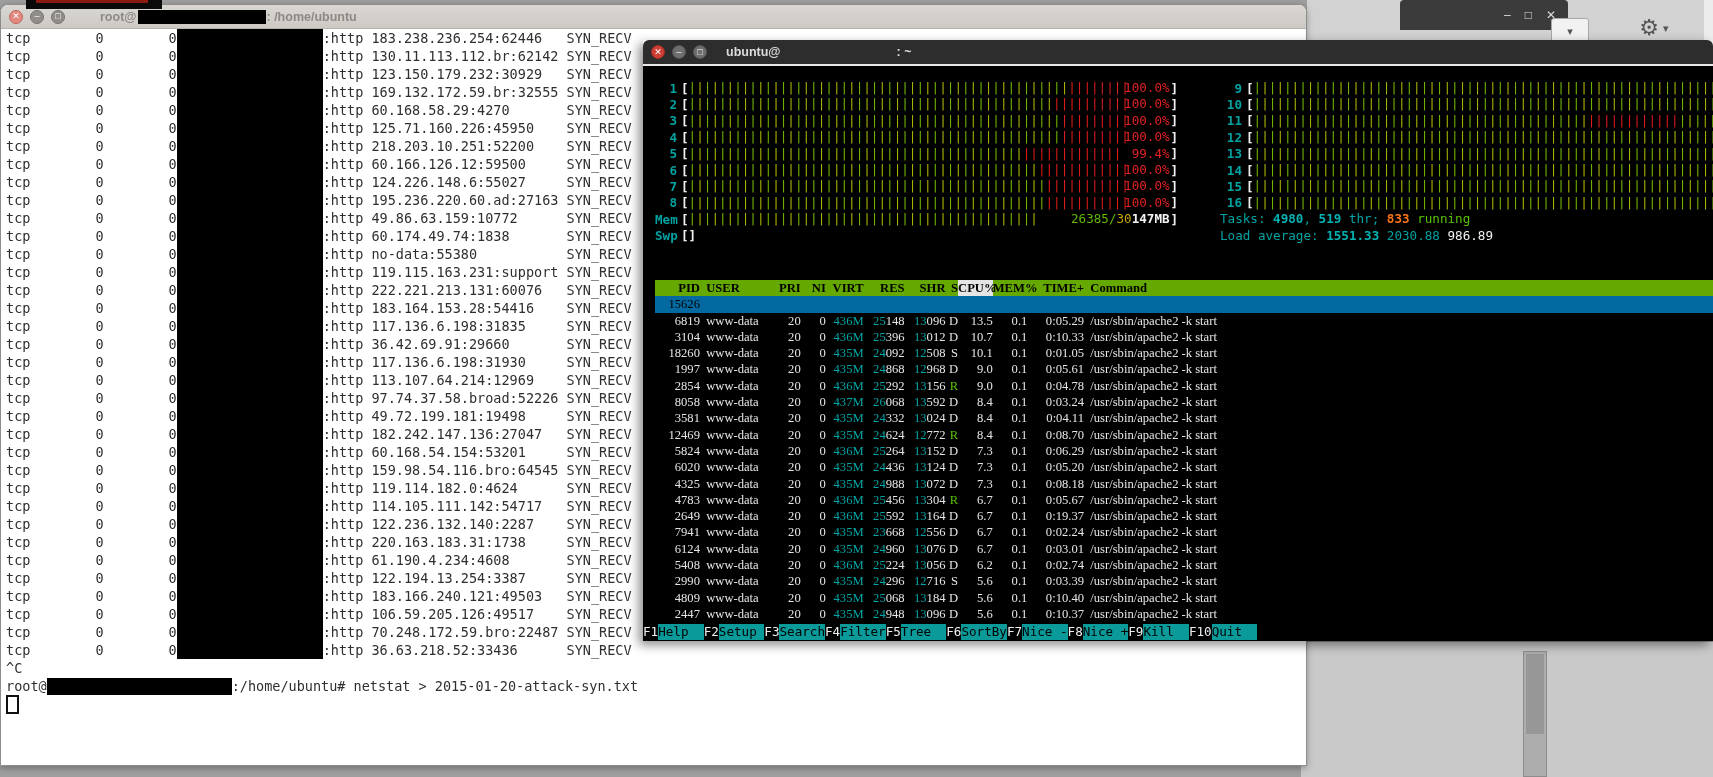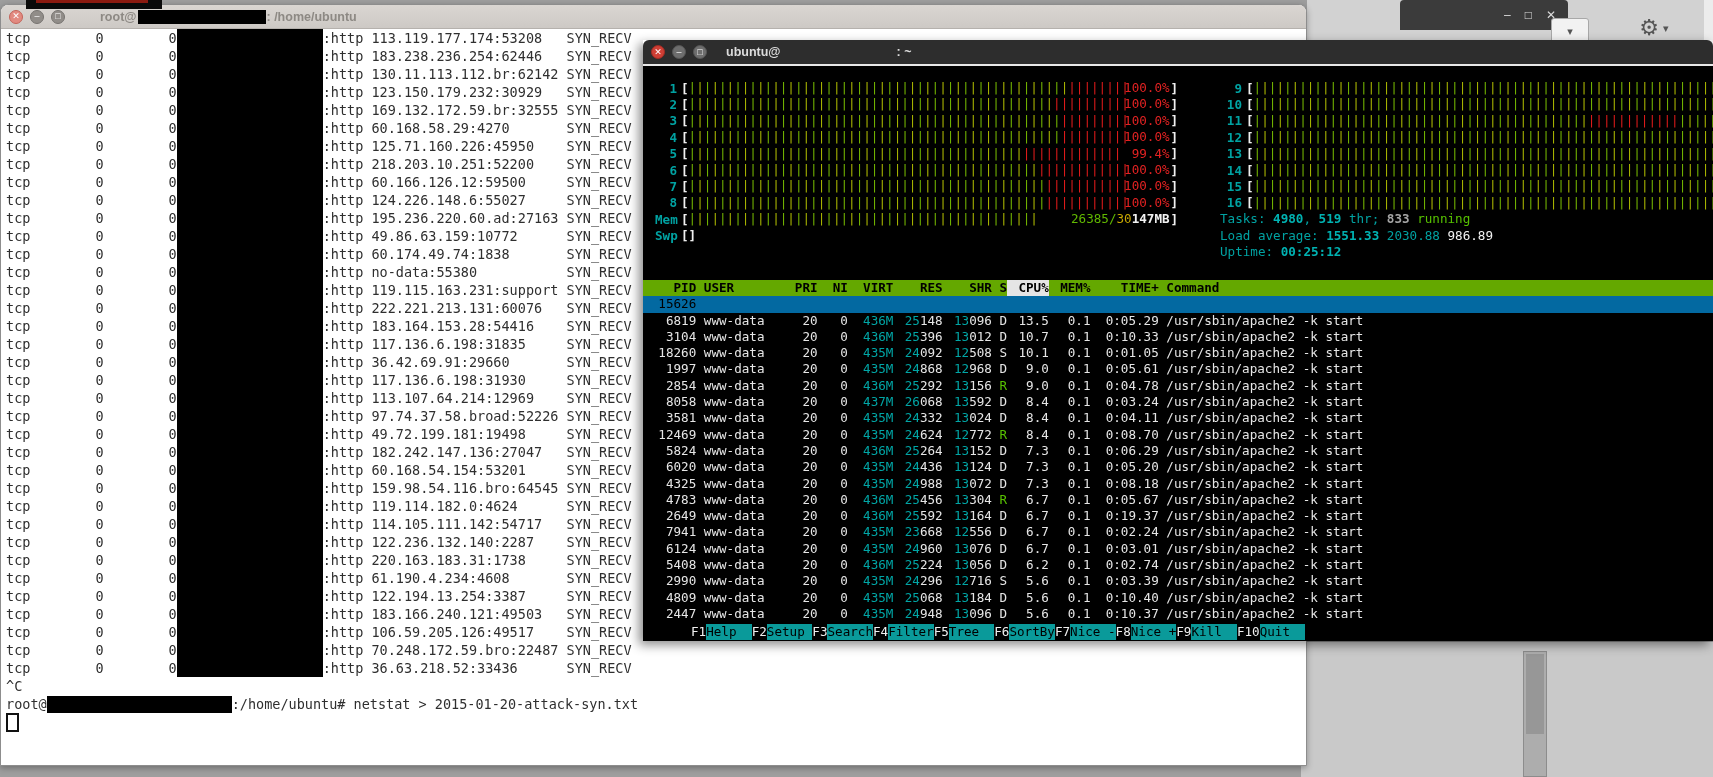--- a/index.html
+++ b/index.html
@@ -63,46 +63,46 @@
   .mcol-right{position:absolute;left:565px;top:0;right:0;}
   .mline{height:16.4px;display:flex;align-items:center;white-space:pre;}
   .mlabel{width:26px;text-align:right;color:#00a2a2;font-weight:bold;padding-right:4px;box-sizing:border-box;}
   .brk{color:#f0f0f0;font-weight:bold;}
   .mfill{position:relative;width:482px;height:16.4px;overflow:hidden;white-space:pre;}
   .mcol-right .mfill{width:auto;flex:1;}
   .pg1{color:#72b300;} .pg2{color:#a8b400;} .pr{color:#e01b1b;}
   .mpct{position:absolute;right:1px;top:0;color:#e32222;}
   .mtext{position:absolute;right:1px;top:0;}
   .t-green{color:#61b800;} .t-yellow{color:#c8a800;} .t-white-b{color:#f2f2f2;font-weight:bold;}
-  .c{color:#00a2a2;} .cb{color:#00b2b2;font-weight:bold;} .g{color:#57c100;} .gb{color:#a3a3a3;font-weight:bold;} .wb{color:#f2f2f2;font-weight:normal;}
+  .c{color:#00a2a2;} .cb{color:#00b2b2;font-weight:bold;} .g{color:#57c100;} .gb{color:#f97316;font-weight:bold;} .wb{color:#f2f2f2;font-weight:normal;}
   .infoline{height:16.4px;white-space:pre;}
 
   
-  .ptable{position:absolute;left:0;top:214px;right:0;}
+  .ptable{position:absolute;left:12px;top:214px;right:0;font-family:Liberation Serif, serif;}
   .trow{display:flex;height:16.3px;line-height:16.3px;white-space:pre;padding-left:4px;}
   .thead{background:#64a800;color:#000;font-weight:bold;}
   .thead .sorted{background:#e5e5e5;}
   .trow.sel{background:#0369a1;flex-direction:column;}
   .trow.sel span{color:#000 !important;font-weight:normal;}
   .c-pid{width:6.5ch;text-align:right;}
   .c-user{width:10ch;padding-left:1ch;box-sizing:content-box;text-align:left;}
   .c-pri{width:5ch;text-align:right;}
   .c-ni{width:4ch;text-align:right;}
   .c-virt{width:6ch;text-align:right;}
   .c-res{width:6.5ch;text-align:right;}
   .c-shr{width:6.5ch;text-align:right;}
   .c-s{width:2ch;text-align:right;}
   .c-cpu{width:5.5ch;text-align:right;}
   .c-mem{width:5.5ch;text-align:right;}
   .c-time{width:9ch;text-align:right;}
   .c-cmd{flex:1;padding-left:1ch;text-align:left;overflow:hidden;}
   .cyan-v{color:#00a5a5;} .white-v{color:#e6e6e6;} .green-v{color:#57c100;}
 
   
-  .fbar{position:absolute;left:0;bottom:1px;right:0;height:16.5px;display:flex;white-space:pre;line-height:16.5px;padding-left:48px;}
+  .fbar{position:absolute;left:0;bottom:1px;right:0;height:16.5px;display:flex;white-space:pre;line-height:16.5px;}
   .fkey{color:#f0f0f0;background:#000;}
   .flabel{color:#000;background:#0a9a9a;width:6ch;display:inline-block;}
 </style>
 </head>
 <body>
 
 <div id="stage">
 
   <div class="bg-panel-top"></div>
   <div class="bg-titlebar">
@@ -132,21 +132,20 @@
       <div class="wbtn min">
           <span>–</span>
         </div>
       <div class="wbtn max">
           <span>□</span>
         </div>
       <div class="tl-title"><span>root@</span><span class="redact"></span><span>: /home/ubuntu</span></div>
     </div>
     <div class="tl-body">
       <div id="netstat-rows">
-          <div class="nrow"><span>tcp        0        0</span><span class="redact"></span><span>:http 113.119.177.174:53208   SYN_RECV</span></div>
           <div class="nrow"><span>tcp        0        0</span><span class="redact"></span><span>:http 183.238.236.254:62446   SYN_RECV</span></div>
           <div class="nrow"><span>tcp        0        0</span><span class="redact"></span><span>:http 130.11.113.112.br:62142 SYN_RECV</span></div>
           <div class="nrow"><span>tcp        0        0</span><span class="redact"></span><span>:http 123.150.179.232:30929   SYN_RECV</span></div>
           <div class="nrow"><span>tcp        0        0</span><span class="redact"></span><span>:http 169.132.172.59.br:32555 SYN_RECV</span></div>
           <div class="nrow"><span>tcp        0        0</span><span class="redact"></span><span>:http 60.168.58.29:4270       SYN_RECV</span></div>
           <div class="nrow"><span>tcp        0        0</span><span class="redact"></span><span>:http 125.71.160.226:45950    SYN_RECV</span></div>
           <div class="nrow"><span>tcp        0        0</span><span class="redact"></span><span>:http 218.203.10.251:52200    SYN_RECV</span></div>
           <div class="nrow"><span>tcp        0        0</span><span class="redact"></span><span>:http 60.166.126.12:59500     SYN_RECV</span></div>
           <div class="nrow"><span>tcp        0        0</span><span class="redact"></span><span>:http 124.226.148.6:55027     SYN_RECV</span></div>
           <div class="nrow"><span>tcp        0        0</span><span class="redact"></span><span>:http 195.236.220.60.ad:27163 SYN_RECV</span></div>
@@ -218,21 +217,20 @@
               <div class="mline"><span class="mlabel">10</span><span class="brk">[</span><div class="mfill"><span class="pg1">|</span><span class="pg2">|</span><span class="pg1">|</span><span class="pg2">|</span><span class="pg1">|</span><span class="pg2">|</span><span class="pg1">|</span><span class="pg2">|</span><span class="pg1">|</span><span class="pg2">|</span><span class="pg1">|</span><span class="pg2">|</span><span class="pg1">|</span><span class="pg2">|</span><span class="pg1">|</span><span class="pg2">|</span><span class="pg1">|</span><span class="pg2">|</span><span class="pg1">|</span><span class="pg2">|</span><span class="pg1">|</span><span class="pg2">|</span><span class="pg1">|</span><span class="pg2">|</span><span class="pg1">|</span><span class="pg2">|</span><span class="pg1">|</span><span class="pg2">|</span><span class="pg1">|</span><span class="pg2">|</span><span class="pg1">|</span><span class="pg2">|</span><span class="pg1">|</span><span class="pg2">|</span><span class="pg1">|</span><span class="pg2">|</span><span class="pg1">|</span><span class="pg2">|</span><span class="pg1">|</span><span class="pg2">|</span><span class="pg1">|</span><span class="pg2">|</span><span class="pg1">|</span><span class="pg2">|</span><span class="pg1">|</span><span class="pg2">|</span><span class="pg1">|</span><span class="pg2">|</span><span class="pg1">|</span><span class="pg2">|</span><span class="pg1">|</span><span class="pg2">|</span><span class="pg1">|</span><span class="pg2">|</span><span class="pg1">|</span><span class="pg2">|</span><span class="pg1">|</span><span class="pg2">|</span><span class="pg1">|</span><span class="pg2">|</span><span class="pg1">|</span></div></div>
               <div class="mline"><span class="mlabel">11</span><span class="brk">[</span><div class="mfill"><span class="pg1">|</span><span class="pg2">|</span><span class="pg1">|</span><span class="pg2">|</span><span class="pg1">|</span><span class="pg2">|</span><span class="pg1">|</span><span class="pg2">|</span><span class="pg1">|</span><span class="pg2">|</span><span class="pg1">|</span><span class="pg2">|</span><span class="pg1">|</span><span class="pg2">|</span><span class="pg1">|</span><span class="pg2">|</span><span class="pg1">|</span><span class="pg2">|</span><span class="pg1">|</span><span class="pg2">|</span><span class="pg1">|</span><span class="pg2">|</span><span class="pg1">|</span><span class="pg2">|</span><span class="pg1">|</span><span class="pg2">|</span><span class="pg1">|</span><span class="pg2">|</span><span class="pg1">|</span><span class="pg2">|</span><span class="pg1">|</span><span class="pg2">|</span><span class="pg1">|</span><span class="pg2">|</span><span class="pg1">|</span><span class="pg2">|</span><span class="pg1">|</span><span class="pg2">|</span><span class="pg1">|</span><span class="pg2">|</span><span class="pg1">|</span><span class="pg2">|</span><span class="pg1">|</span><span class="pg2">|</span><span class="pr">||||||||||||</span><span class="pg1">|</span><span class="pg2">|</span><span class="pg1">|</span><span class="pg2">|</span><span class="pg1">|</span></div></div>
               <div class="mline"><span class="mlabel">12</span><span class="brk">[</span><div class="mfill"><span class="pg1">|</span><span class="pg2">|</span><span class="pg1">|</span><span class="pg2">|</span><span class="pg1">|</span><span class="pg2">|</span><span class="pg1">|</span><span class="pg2">|</span><span class="pg1">|</span><span class="pg2">|</span><span class="pg1">|</span><span class="pg2">|</span><span class="pg1">|</span><span class="pg2">|</span><span class="pg1">|</span><span class="pg2">|</span><span class="pg1">|</span><span class="pg2">|</span><span class="pg1">|</span><span class="pg2">|</span><span class="pg1">|</span><span class="pg2">|</span><span class="pg1">|</span><span class="pg2">|</span><span class="pg1">|</span><span class="pg2">|</span><span class="pg1">|</span><span class="pg2">|</span><span class="pg1">|</span><span class="pg2">|</span><span class="pg1">|</span><span class="pg2">|</span><span class="pg1">|</span><span class="pg2">|</span><span class="pg1">|</span><span class="pg2">|</span><span class="pg1">|</span><span class="pg2">|</span><span class="pg1">|</span><span class="pg2">|</span><span class="pg1">|</span><span class="pg2">|</span><span class="pg1">|</span><span class="pg2">|</span><span class="pg1">|</span><span class="pg2">|</span><span class="pg1">|</span><span class="pg2">|</span><span class="pg1">|</span><span class="pg2">|</span><span class="pg1">|</span><span class="pg2">|</span><span class="pg1">|</span><span class="pg2">|</span><span class="pg1">|</span><span class="pg2">|</span><span class="pg1">|</span><span class="pg2">|</span><span class="pg1">|</span><span class="pg2">|</span><span class="pg1">|</span></div></div>
               <div class="mline"><span class="mlabel">13</span><span class="brk">[</span><div class="mfill"><span class="pg1">|</span><span class="pg2">|</span><span class="pg1">|</span><span class="pg2">|</span><span class="pg1">|</span><span class="pg2">|</span><span class="pg1">|</span><span class="pg2">|</span><span class="pg1">|</span><span class="pg2">|</span><span class="pg1">|</span><span class="pg2">|</span><span class="pg1">|</span><span class="pg2">|</span><span class="pg1">|</span><span class="pg2">|</span><span class="pg1">|</span><span class="pg2">|</span><span class="pg1">|</span><span class="pg2">|</span><span class="pg1">|</span><span class="pg2">|</span><span class="pg1">|</span><span class="pg2">|</span><span class="pg1">|</span><span class="pg2">|</span><span class="pg1">|</span><span class="pg2">|</span><span class="pg1">|</span><span class="pg2">|</span><span class="pg1">|</span><span class="pg2">|</span><span class="pg1">|</span><span class="pg2">|</span><span class="pg1">|</span><span class="pg2">|</span><span class="pg1">|</span><span class="pg2">|</span><span class="pg1">|</span><span class="pg2">|</span><span class="pg1">|</span><span class="pg2">|</span><span class="pg1">|</span><span class="pg2">|</span><span class="pg1">|</span><span class="pg2">|</span><span class="pg1">|</span><span class="pg2">|</span><span class="pg1">|</span><span class="pg2">|</span><span class="pg1">|</span><span class="pg2">|</span><span class="pg1">|</span><span class="pg2">|</span><span class="pg1">|</span><span class="pg2">|</span><span class="pg1">|</span><span class="pg2">|</span><span class="pg1">|</span><span class="pg2">|</span><span class="pg1">|</span></div></div>
               <div class="mline"><span class="mlabel">14</span><span class="brk">[</span><div class="mfill"><span class="pg1">|</span><span class="pg2">|</span><span class="pg1">|</span><span class="pg2">|</span><span class="pg1">|</span><span class="pg2">|</span><span class="pg1">|</span><span class="pg2">|</span><span class="pg1">|</span><span class="pg2">|</span><span class="pg1">|</span><span class="pg2">|</span><span class="pg1">|</span><span class="pg2">|</span><span class="pg1">|</span><span class="pg2">|</span><span class="pg1">|</span><span class="pg2">|</span><span class="pg1">|</span><span class="pg2">|</span><span class="pg1">|</span><span class="pg2">|</span><span class="pg1">|</span><span class="pg2">|</span><span class="pg1">|</span><span class="pg2">|</span><span class="pg1">|</span><span class="pg2">|</span><span class="pg1">|</span><span class="pg2">|</span><span class="pg1">|</span><span class="pg2">|</span><span class="pg1">|</span><span class="pg2">|</span><span class="pg1">|</span><span class="pg2">|</span><span class="pg1">|</span><span class="pg2">|</span><span class="pg1">|</span><span class="pg2">|</span><span class="pg1">|</span><span class="pg2">|</span><span class="pg1">|</span><span class="pg2">|</span><span class="pg1">|</span><span class="pg2">|</span><span class="pg1">|</span><span class="pg2">|</span><span class="pg1">|</span><span class="pg2">|</span><span class="pg1">|</span><span class="pg2">|</span><span class="pg1">|</span><span class="pg2">|</span><span class="pg1">|</span><span class="pg2">|</span><span class="pg1">|</span><span class="pg2">|</span><span class="pg1">|</span><span class="pg2">|</span><span class="pg1">|</span></div></div>
               <div class="mline"><span class="mlabel">15</span><span class="brk">[</span><div class="mfill"><span class="pg1">|</span><span class="pg2">|</span><span class="pg1">|</span><span class="pg2">|</span><span class="pg1">|</span><span class="pg2">|</span><span class="pg1">|</span><span class="pg2">|</span><span class="pg1">|</span><span class="pg2">|</span><span class="pg1">|</span><span class="pg2">|</span><span class="pg1">|</span><span class="pg2">|</span><span class="pg1">|</span><span class="pg2">|</span><span class="pg1">|</span><span class="pg2">|</span><span class="pg1">|</span><span class="pg2">|</span><span class="pg1">|</span><span class="pg2">|</span><span class="pg1">|</span><span class="pg2">|</span><span class="pg1">|</span><span class="pg2">|</span><span class="pg1">|</span><span class="pg2">|</span><span class="pg1">|</span><span class="pg2">|</span><span class="pg1">|</span><span class="pg2">|</span><span class="pg1">|</span><span class="pg2">|</span><span class="pg1">|</span><span class="pg2">|</span><span class="pg1">|</span><span class="pg2">|</span><span class="pg1">|</span><span class="pg2">|</span><span class="pg1">|</span><span class="pg2">|</span><span class="pg1">|</span><span class="pg2">|</span><span class="pg1">|</span><span class="pg2">|</span><span class="pg1">|</span><span class="pg2">|</span><span class="pg1">|</span><span class="pg2">|</span><span class="pg1">|</span><span class="pg2">|</span><span class="pg1">|</span><span class="pg2">|</span><span class="pg1">|</span><span class="pg2">|</span><span class="pg1">|</span><span class="pg2">|</span><span class="pg1">|</span><span class="pg2">|</span><span class="pg1">|</span></div></div>
               <div class="mline"><span class="mlabel">16</span><span class="brk">[</span><div class="mfill"><span class="pg1">|</span><span class="pg2">|</span><span class="pg1">|</span><span class="pg2">|</span><span class="pg1">|</span><span class="pg2">|</span><span class="pg1">|</span><span class="pg2">|</span><span class="pg1">|</span><span class="pg2">|</span><span class="pg1">|</span><span class="pg2">|</span><span class="pg1">|</span><span class="pg2">|</span><span class="pg1">|</span><span class="pg2">|</span><span class="pg1">|</span><span class="pg2">|</span><span class="pg1">|</span><span class="pg2">|</span><span class="pg1">|</span><span class="pg2">|</span><span class="pg1">|</span><span class="pg2">|</span><span class="pg1">|</span><span class="pg2">|</span><span class="pg1">|</span><span class="pg2">|</span><span class="pg1">|</span><span class="pg2">|</span><span class="pg1">|</span><span class="pg2">|</span><span class="pg1">|</span><span class="pg2">|</span><span class="pg1">|</span><span class="pg2">|</span><span class="pg1">|</span><span class="pg2">|</span><span class="pg1">|</span><span class="pg2">|</span><span class="pg1">|</span><span class="pg2">|</span><span class="pg1">|</span><span class="pg2">|</span><span class="pg1">|</span><span class="pg2">|</span><span class="pg1">|</span><span class="pg2">|</span><span class="pg1">|</span><span class="pg2">|</span><span class="pg1">|</span><span class="pg2">|</span><span class="pg1">|</span><span class="pg2">|</span><span class="pg1">|</span><span class="pg2">|</span><span class="pg1">|</span><span class="pg2">|</span><span class="pg1">|</span><span class="pg2">|</span><span class="pg1">|</span></div></div>
             </div>
           <div class="infoline"><span class="c">Tasks: </span><span class="cb">4980</span><span class="c">, </span><span class="cb">519</span><span class="c"> thr; </span><span class="gb">833</span><span class="g"> running</span></div>
           <div class="infoline"><span class="c">Load average: </span><span class="cb">1551.33 </span><span class="c">2030.88 </span><span class="wb">986.89</span></div>
-          <div class="infoline"><span class="c">Uptime: </span><span class="cb">00:25:12</span></div>
         </div>
       </div>
       <div class="ptable">
         <div class="trow thead" id="table-header"><span class="c-pid">PID</span><span class="c-user">USER</span><span class="c-pri">PRI</span><span class="c-ni">NI</span><span class="c-virt">VIRT</span><span class="c-res">RES</span><span class="c-shr">SHR</span><span class="c-s">S</span><span class="c-cpu sorted">CPU%</span><span class="c-mem">MEM%</span><span class="c-time">TIME+</span><span class="c-cmd">Command</span></div>
         <div id="table-rows">
             <div class="trow sel"><span class="c-pid white-v">15626</span><span class="c-user white-v">ubuntu</span><span class="c-pri white-v">20</span><span class="c-ni white-v">0</span><span class="c-virt cyan-v">28692</span><span class="c-res"><span class="cyan-v">6</span><span class="white-v">232</span></span><span class="c-shr"><span class="cyan-v">1</span><span class="white-v">408</span></span><span class="c-s green-v">R</span><span class="c-cpu white-v">15.7</span><span class="c-mem white-v">0.0</span><span class="c-time white-v">1:18.95</span><span class="c-cmd white-v">htop</span></div>
             <div class="trow"><span class="c-pid white-v">6819</span><span class="c-user white-v">www-data</span><span class="c-pri white-v">20</span><span class="c-ni white-v">0</span><span class="c-virt cyan-v">436M</span><span class="c-res"><span class="cyan-v">25</span><span class="white-v">148</span></span><span class="c-shr"><span class="cyan-v">13</span><span class="white-v">096</span></span><span class="c-s white-v">D</span><span class="c-cpu white-v">13.5</span><span class="c-mem white-v">0.1</span><span class="c-time white-v">0:05.29</span><span class="c-cmd white-v">/usr/sbin/apache2 -k start</span></div>
             <div class="trow"><span class="c-pid white-v">3104</span><span class="c-user white-v">www-data</span><span class="c-pri white-v">20</span><span class="c-ni white-v">0</span><span class="c-virt cyan-v">436M</span><span class="c-res"><span class="cyan-v">25</span><span class="white-v">396</span></span><span class="c-shr"><span class="cyan-v">13</span><span class="white-v">012</span></span><span class="c-s white-v">D</span><span class="c-cpu white-v">10.7</span><span class="c-mem white-v">0.1</span><span class="c-time white-v">0:10.33</span><span class="c-cmd white-v">/usr/sbin/apache2 -k start</span></div>
             <div class="trow"><span class="c-pid white-v">18260</span><span class="c-user white-v">www-data</span><span class="c-pri white-v">20</span><span class="c-ni white-v">0</span><span class="c-virt cyan-v">435M</span><span class="c-res"><span class="cyan-v">24</span><span class="white-v">092</span></span><span class="c-shr"><span class="cyan-v">12</span><span class="white-v">508</span></span><span class="c-s white-v">S</span><span class="c-cpu white-v">10.1</span><span class="c-mem white-v">0.1</span><span class="c-time white-v">0:01.05</span><span class="c-cmd white-v">/usr/sbin/apache2 -k start</span></div>
             <div class="trow"><span class="c-pid white-v">1997</span><span class="c-user white-v">www-data</span><span class="c-pri white-v">20</span><span class="c-ni white-v">0</span><span class="c-virt cyan-v">435M</span><span class="c-res"><span class="cyan-v">24</span><span class="white-v">868</span></span><span class="c-shr"><span class="cyan-v">12</span><span class="white-v">968</span></span><span class="c-s white-v">D</span><span class="c-cpu white-v">9.0</span><span class="c-mem white-v">0.1</span><span class="c-time white-v">0:05.61</span><span class="c-cmd white-v">/usr/sbin/apache2 -k start</span></div>

